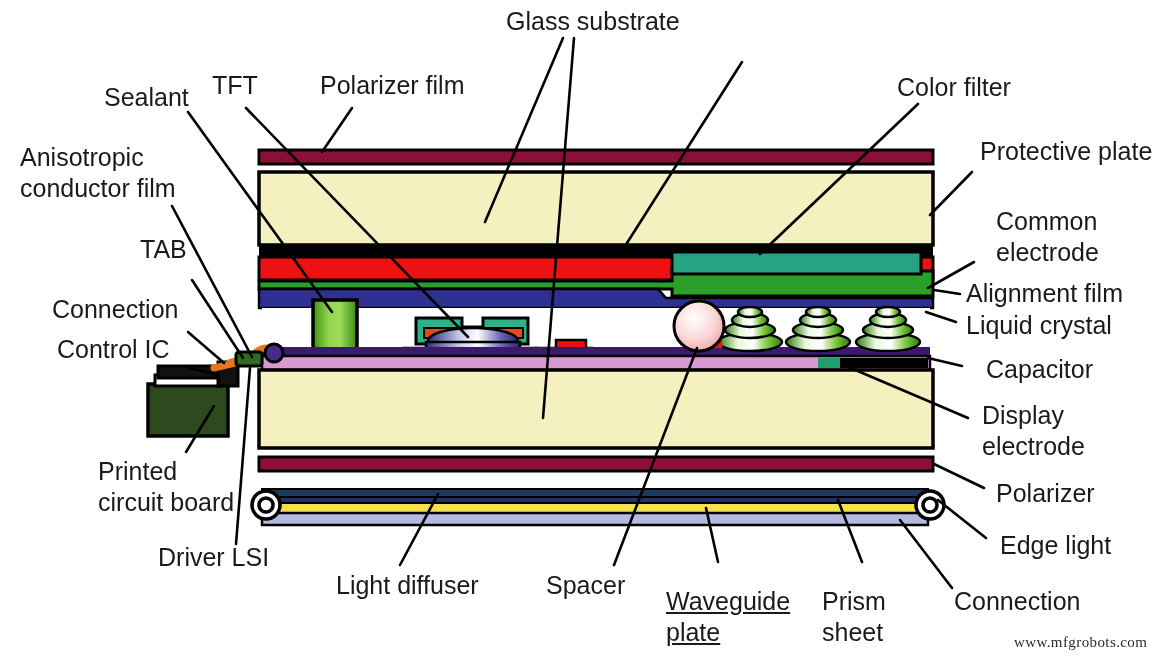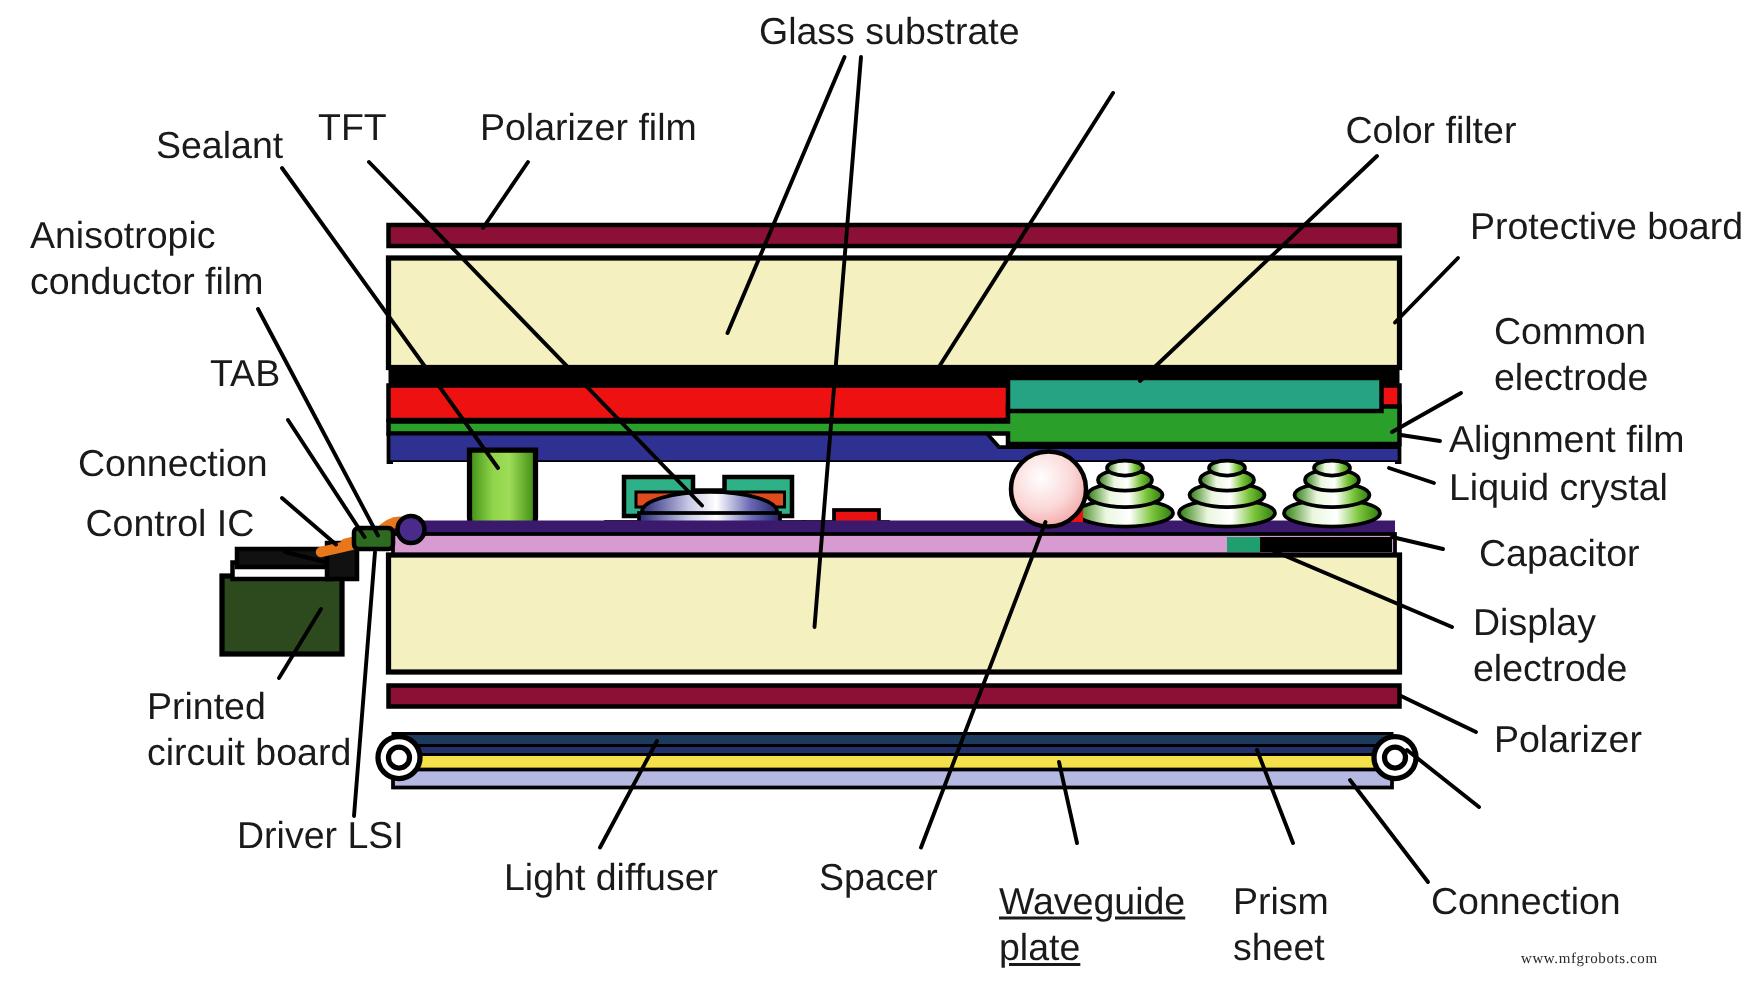--- a/index.html
+++ b/index.html
@@ -28,21 +28,21 @@
     font-size: 25px;
     line-height: 30px;
     font-family: "Liberation Sans", sans-serif;
     white-space: pre;
     letter-spacing: 0px;
   }
   .lbl.two { line-height: 31px; }
   .wm {
     position: absolute;
     font-family: "Liberation Serif", serif;
-    font-size: 10px;
+    font-size: 15px;
     color: #2b2b2b;
     letter-spacing: 0.4px;
   }
 </style>
 </head>
 <body>
 
 <div id="root">
 
   <svg class="diagram" viewBox="0 0 1168 659">
@@ -273,25 +273,26 @@
   <div class="lbl two" style="left: 98px; top: 456px; white-space: pre;">Printed
 circuit board</div>
   <div class="lbl" style="left:158px; top:542px;">Driver LSI</div>
   <div class="lbl" style="left:336px; top:570px;">Light diffuser</div>
   <div class="lbl" style="left:546px; top:570px;">Spacer</div>
   <div class="lbl two" style="left: 666px; top: 586px; white-space: pre; text-decoration: underline;">Waveguide
 plate</div>
   <div class="lbl two" style="left: 822px; top: 586px; white-space: pre;">Prism
 sheet</div>
   <div class="lbl" style="left:954px; top:586px;">Connection</div>
+  <div class="lbl" style="left:1000px; top:530px;">Edge light</div>
   <div class="lbl" style="left:996px; top:478px;">Polarizer</div>
   <div class="lbl two" style="left: 982px; top: 400px; white-space: pre;">Display
 electrode</div>
   <div class="lbl" style="left:986px; top:354px;">Capacitor</div>
   <div class="lbl" style="left:966px; top:310px;">Liquid crystal</div>
   <div class="lbl" style="left:966px; top:278px;">Alignment film</div>
   <div class="lbl two" style="left: 996px; top: 206px; white-space: pre;">Common
 electrode</div>
-  <div class="lbl" style="left:980px; top:136px;">Protective board</div>
+  <div class="lbl" style="left:980px; top:136px;">Protective plate</div>
 
   <div class="wm" style="left:1014px; top:634px;">www.mfgrobots.com</div>
 
 </div>
 
 </body></html>

